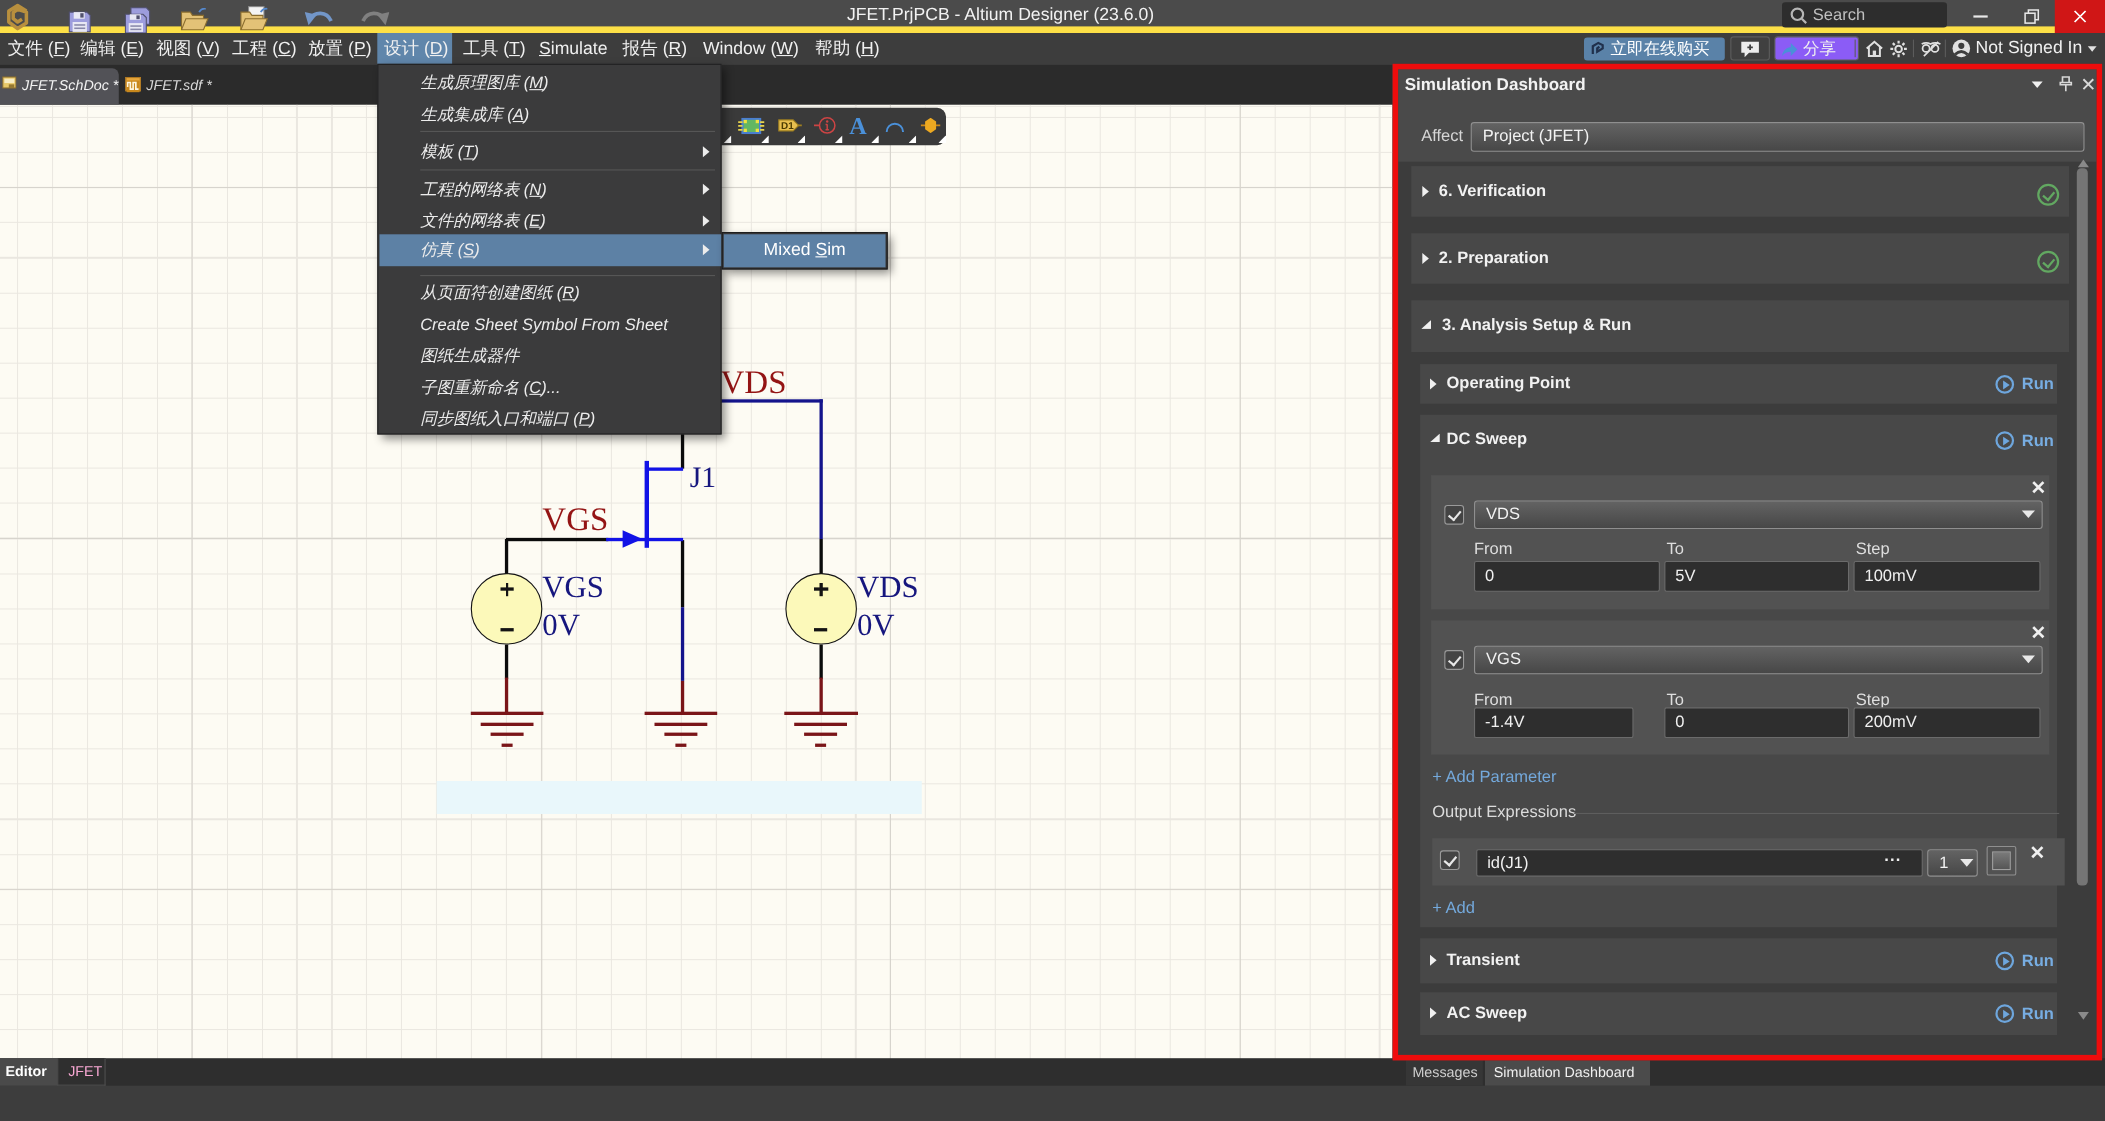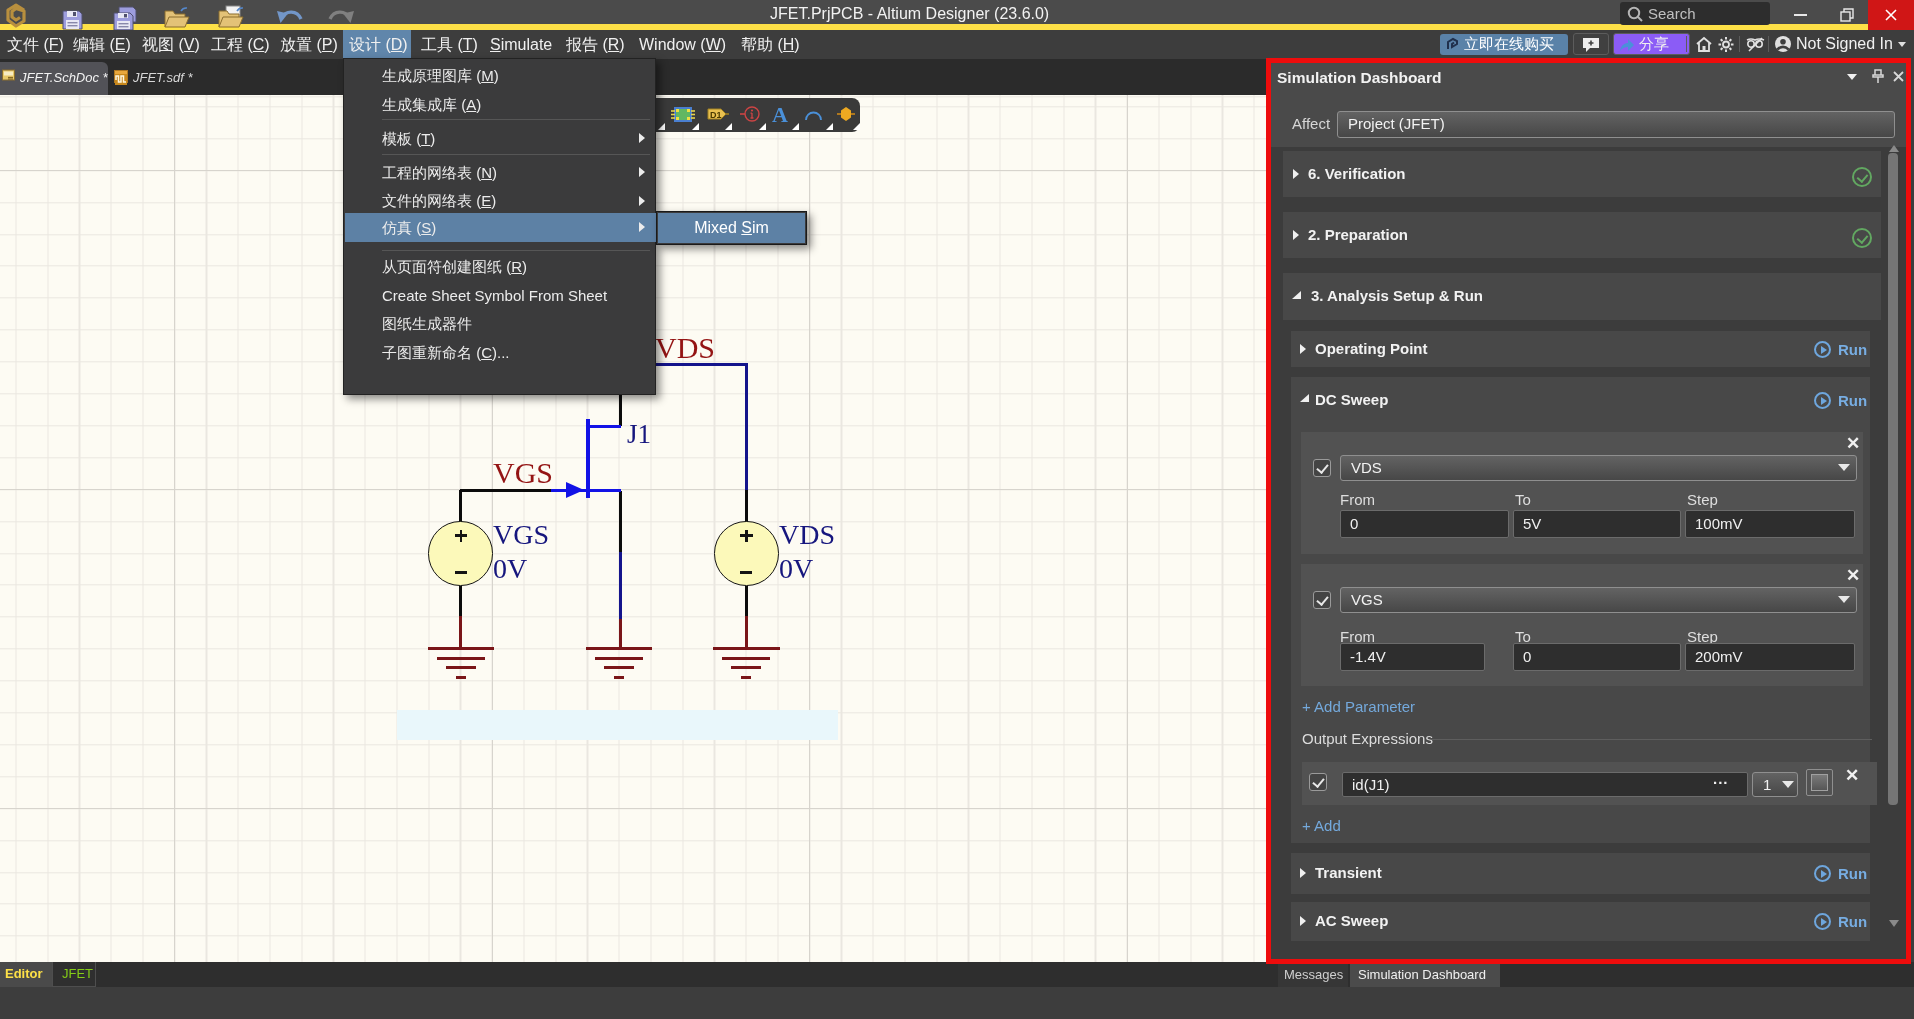--- a/index.html
+++ b/index.html
@@ -16,21 +16,21 @@
 #menubar { position:absolute; left:0; top:30px; width:1914px; height:29px; background:#3d3d3d; }
 .mi { position:absolute; top:0; height:29px; line-height:29px; color:#f0f0f0; font-size:16px; white-space:nowrap; }
 
 #tabbar { position:absolute; left:0; top:59px; width:1266px; height:36px; background:#2b2b2b;font-style:italic; }
 #tab1 { position:absolute; left:0; top:3px; width:108px; height:33px; background:#525257; border-radius:0 6px 0 0; }
 
 #schem { position:absolute; left:0; top:95px; width:1266px; height:871px; background:#fdfbf3; overflow:hidden; }
 .wire { position:absolute; }
 
 #dmenu { position:absolute; left:343px; top:58px; width:313px; height:337px; background:#3b3b3c; border:1px solid #222; box-shadow:4px 4px 8px rgba(0,0,0,0.45); z-index:40; }
-.dmi { position:absolute; left:1px; width:310px; height:29px; line-height:29px; color:#ececec; font-size:15px; padding-left:37px; white-space:nowrap; }
+.dmi { position:absolute; left:1px; width:310px; height:29px; line-height:29px; color:#ececec; font-size:15px; padding-left:37px; white-space:nowrap;font-style:italic; }
 .dmsep { position:absolute; left:38px; width:268px; height:0; border-top:1px solid #565656; }
 .dmarr { position:absolute; left:295px; width:0; height:0; border-left:6px solid #ececec; border-top:5px solid transparent; border-bottom:5px solid transparent; }
 #submenu { position:absolute; left:656px; top:211px; width:151px; height:34px; background:#3b3b3c; border:1px solid #1a1a1a; box-shadow:4px 4px 8px rgba(0,0,0,0.45); z-index:41; }
 
 #toolbar { position:absolute; left:655px; top:98px; width:205px; height:34px; background:#3a3a3a; border-radius:0 8px 8px 0; z-index:10; }
 .tbtri { position:absolute; width:7px; height:7px; background:#fff; clip-path:polygon(100% 0,100% 100%,0 100%); }
 
 #panelbg { position:absolute; left:1266px; top:58px; width:645px; height:906px; background:#3c3c3c; z-index:20; }
 #redrect { position:absolute; left:1266px; top:58px; width:645px; height:906px; border:5px solid #ee0c0c; z-index:30; }
 .card { position:absolute; background:#484848; }
@@ -344,20 +344,21 @@
   <div class="dmi" style="top:127px">文件的网络表 (<u>E</u>)</div>
   <div class="dmarr" style="top:136.5px"></div>
   <div class="abs" style="left:1px;top:153.5px;width:311px;height:29px;background:#5d81a5"></div>
   <div class="dmi" style="top:153.5px">仿真 (<u>S</u>)</div>
   <div class="dmarr" style="top:163px"></div>
   <div class="dmsep" style="top:190.5px"></div>
   <div class="dmi" style="top:193px">从页面符创建图纸 (<u>R</u>)</div>
   <div class="dmi" style="top:221.5px">Create Sheet Symbol From Sheet</div>
   <div class="dmi" style="top:250px">图纸生成器件</div>
   <div class="dmi" style="top:278.5px">子图重新命名 (<u>C</u>)...</div>
+  <div class="dmi" style="top:307px">同步图纸入口和端口 (<u>P</u>)</div>
 </div>
 <div id="submenu">
   <div class="abs" style="left:1px;top:1px;width:147px;height:30px;background:#5d81a5;color:#fff;font-size:16px;line-height:30px;text-align:center">Mixed <u>S</u>im</div>
 </div>
 
 <div id="panelbg">
 
   <div class="abs" style="left:5px;top:5px;width:635px;height:90px;background:#4a4a4a"></div>
   <div class="abs" style="left:5px;top:89px;width:635px;height:812px;background:#3c3c3c"></div>
   <div class="abs" style="left:11px;top:11px;color:#f2f2f2;font-size:15.5px;font-weight:bold">Simulation Dashboard</div>
@@ -473,24 +474,24 @@
 <div class="card" style="left:1291px;top:902px;width:579px;height:39px;z-index:21"></div>
 <div class="exparr" style="left:1300px;top:916px;z-index:22"></div>
 <div class="abs cardhead" style="left:1315px;top:912px;z-index:22">AC Sweep</div>
 <div class="playic" style="left:1814px;top:913px;z-index:22"></div>
 <div class="runbtn" style="left:1838px;top:913px;z-index:22">Run</div>
 
 <div id="redrect"></div>
 
 <div id="dockrow">
   <div class="abs" style="left:0;top:0;width:52px;height:25px;background:#4a4a4a">
-    <span style="position:absolute;left:5px;top:4px;color:#fde047;font-size:13px;font-weight:bold">Editor</span>
+    <span style="position:absolute;left:5px;top:4px;color:#ffffff;font-size:13px;font-weight:bold">Editor</span>
   </div>
   <div class="abs" style="left:52px;top:0;width:44px;height:25px;background:#2f2f2f;border:1px solid #4e4e4e;border-top:none">
-    <span style="position:absolute;left:9px;top:4px;color:#84cc16;font-size:13px">JFET</span>
+    <span style="position:absolute;left:9px;top:4px;color:#f9a8d4;font-size:13px">JFET</span>
   </div>
   <div class="abs" style="left:1278px;top:1px;width:70px;height:24px;background:#363636">
     <span style="position:absolute;left:6px;top:4px;color:#cfcfcf;font-size:13px">Messages</span>
   </div>
   <div class="abs" style="left:1350px;top:1px;width:150px;height:24px;background:#4b4b4b">
     <span style="position:absolute;left:8px;top:4px;color:#f0f0f0;font-size:13px">Simulation Dashboard</span>
   </div>
 </div>
 
 </div>

